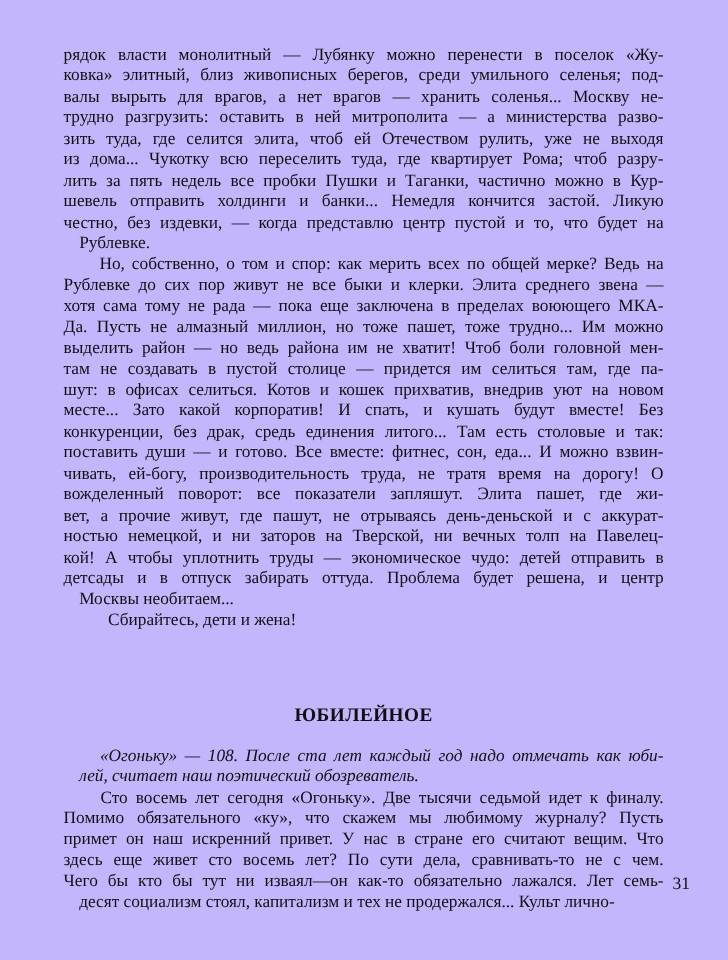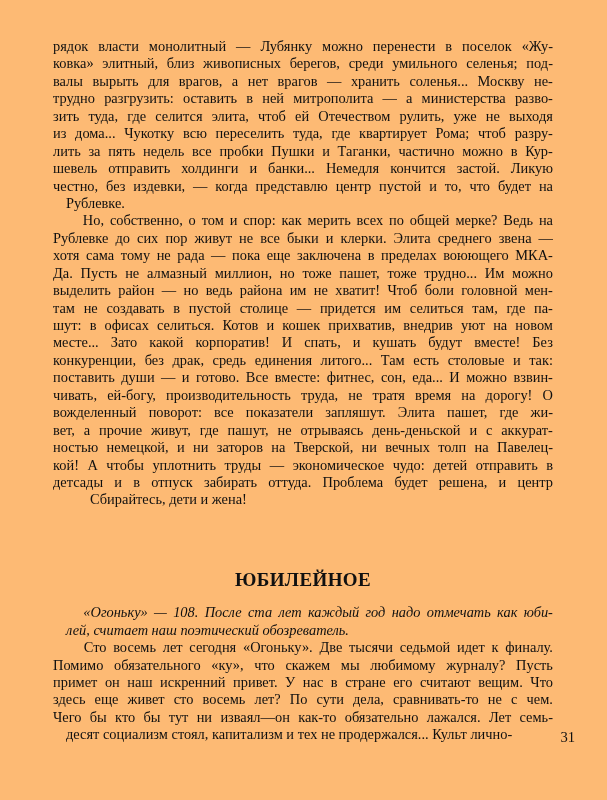--- a/index.html
+++ b/index.html
@@ -17,21 +17,21 @@
     color: #101010;
     -webkit-font-smoothing: antialiased;
   }
 
   #page {
     position: absolute;
     left: 0;
     top: 0;
     width: 607px;
     height: 800px;
-    background: #fdba74;
+    background: #c4b5fd;
   }
 
   
   .text-column {
     position: absolute;
     left: 53px;
     top: 38px;
     width: 500px;
   }
 
@@ -77,21 +77,21 @@
     line-height: 17.45px;
     height: 17.45px;
     white-space: nowrap;
   }
 
   .section-title {
     display: block;
     width: 500px;
     text-align: center;
     font-weight: 700;
-    font-size: 19px;
+    font-size: 16px;
     line-height: 17.45px;
     height: 17.45px;
     letter-spacing: 0.4px;
     white-space: nowrap;
   }
 
   .gap-sig { height: 32px; }
   .gap-title-before { height: 30px; }
   .gap-title-after { height: 16px; }
 
@@ -454,20 +454,21 @@
           <span class="w">в</span>
           <span class="w">отпуск</span>
           <span class="w">забирать</span>
           <span class="w">оттуда.</span>
           <span class="w">Проблема</span>
           <span class="w">будет</span>
           <span class="w">решена,</span>
           <span class="w">и</span>
           <span class="w">центр</span>
         </div>
+        <div class="line last">Москвы необитаем...</div>
       </div>
 
     <div id="verse-block">
         <div class="line verse last">Сбирайтесь, дети и жена!</div>
       </div>
 
     <div class="gap-sig"></div>
 
 
     <div class="gap-title-before"></div>

